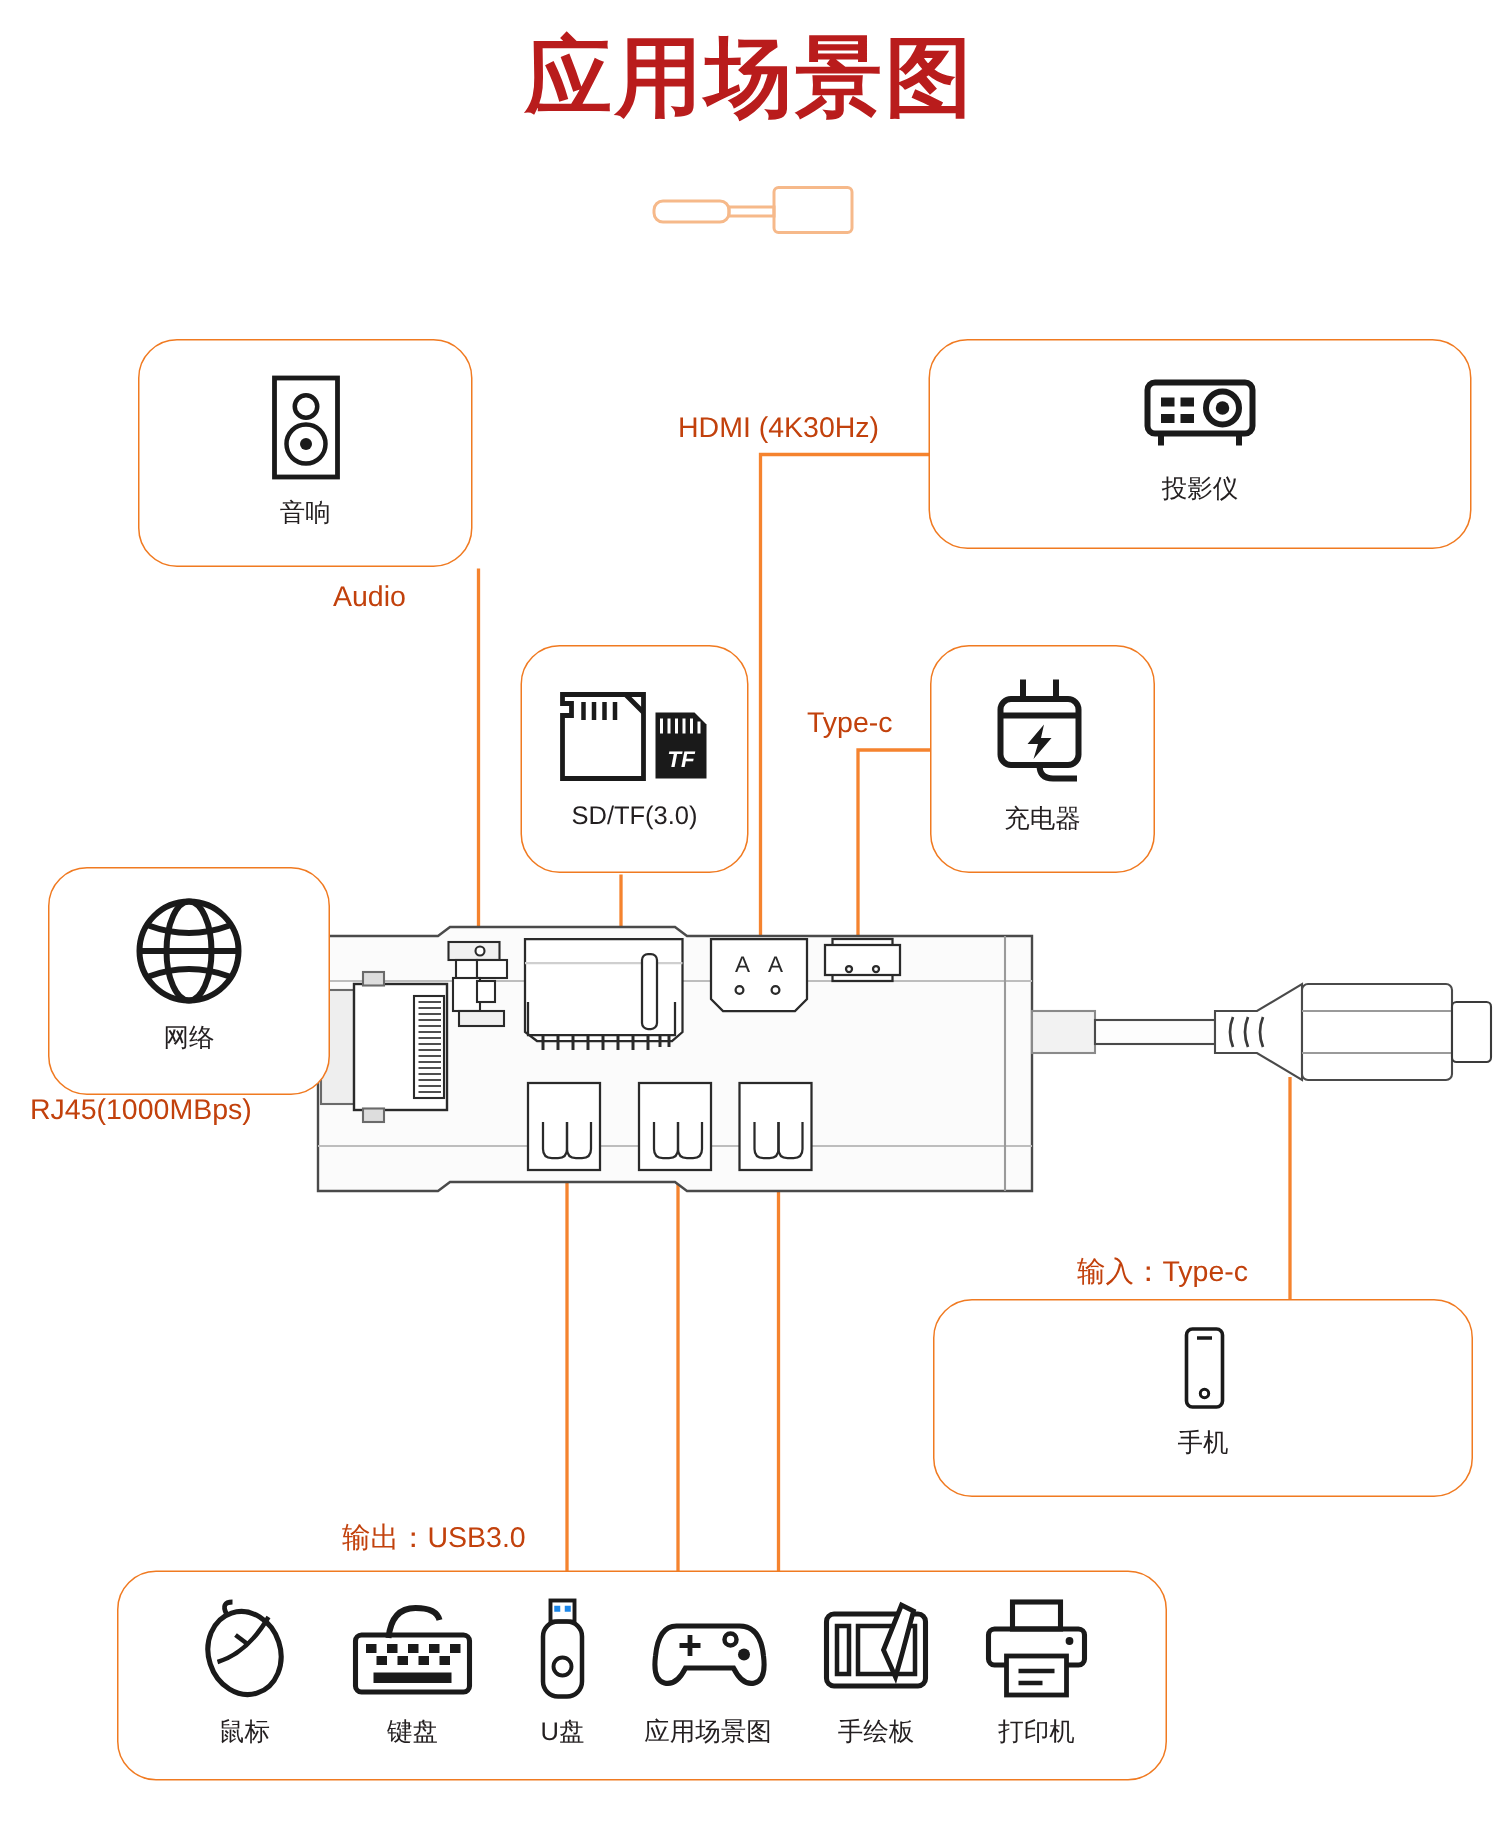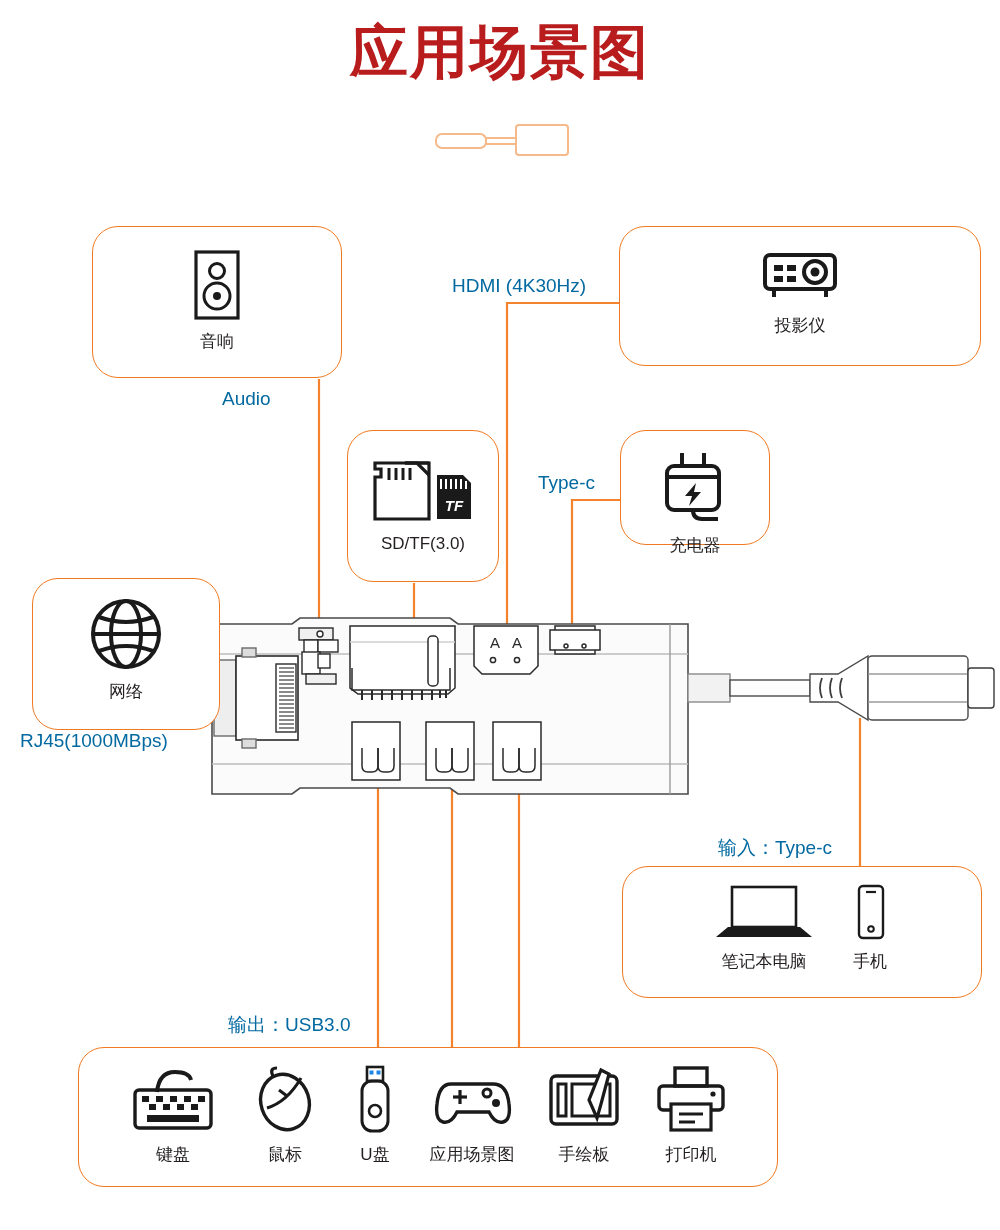--- a/index.html
+++ b/index.html
@@ -28,21 +28,21 @@
     display:flex;flex-direction:column;align-items:center;justify-content:flex-start;
   }
   .cell .ico{display:flex;align-items:center;justify-content:center;}
   .cell .lab{
     margin-top:9px;font-size:17px;color:#231f20;white-space:nowrap;
     font-family:"Liberation Sans","DejaVu Sans",sans-serif;
   }
 
   
   .wlab{
-    position:absolute;color:#0369a1;font-size:19px;white-space:nowrap;
+    position:absolute;color:#c2410c;font-size:19px;white-space:nowrap;
     font-family:"Liberation Sans","DejaVu Sans",sans-serif;
   }
 
   
   #device{position:absolute;left:200px;top:608px;}
 </style>
 </head>
 <body>
 
 <div class="stage">
@@ -193,21 +193,21 @@
       <path d="M236,140 l0,18 q0,6 6,6 l4,0 q6,0 6,-6 l0,-18"></path>
       <path d="M252,140 l0,18 q0,6 6,6 l4,0 q6,0 6,-6 l0,-18"></path>
     </g>
     <g fill="none" stroke="#2a2a2a" stroke-width="1.5">
       <rect x="293" y="114" width="48" height="58" fill="#fff"></rect>
       <path d="M303,140 l0,18 q0,6 6,6 l4,0 q6,0 6,-6 l0,-18"></path>
       <path d="M319,140 l0,18 q0,6 6,6 l4,0 q6,0 6,-6 l0,-18"></path>
     </g>
   </svg>
 
-  <div class="panel" style="left:92px;top:226px;width:250px;height:152px;padding-top:22px;gap:62px;">
+  <div class="panel" style="left:92px;top:226px;width:223px;height:152px;padding-top:22px;gap:62px;">
     <div class="cell">
       <span class="ico">
         <svg width="54" height="72" viewBox="0 0 54 72">
           <rect x="6" y="3" width="42" height="66" fill="none" stroke="#1a1a1a" stroke-width="3.2"></rect>
           <circle cx="27" cy="22" r="7.5" fill="none" stroke="#1a1a1a" stroke-width="3"></circle>
           <circle cx="27" cy="47" r="13" fill="none" stroke="#1a1a1a" stroke-width="3"></circle>
           <circle cx="27" cy="47" r="4" fill="#1a1a1a"></circle>
         </svg>
       </span>
       <span class="lab">音响</span>
@@ -255,21 +255,21 @@
             <line x1="94" y1="26" x2="94" y2="36"></line>
               <line x1="99" y1="28" x2="99" y2="36"></line>
           </g>
           <text x="87" y="58" text-anchor="middle" font-size="15" font-weight="bold" font-style="italic" font-family="Liberation Sans, sans-serif" fill="#ffffff">TF</text>
         </svg>
       </span>
       <span class="lab">SD/TF(3.0)</span>
     </div>
   </div>
 
-  <div class="panel" style="left:620px;top:430px;width:150px;height:115px;padding-top:18px;">
+  <div class="panel" style="left:620px;top:430px;width:150px;height:152px;padding-top:18px;">
     <div class="cell">
       <span class="ico">
         <svg width="78" height="76" viewBox="0 0 78 76">
           <line x1="26" y1="4" x2="26" y2="18" stroke="#1a1a1a" stroke-width="4"></line>
           <line x1="48" y1="4" x2="48" y2="18" stroke="#1a1a1a" stroke-width="4"></line>
           <rect x="11" y="17" width="52" height="44" rx="7" fill="none" stroke="#1a1a1a" stroke-width="4"></rect>
           <line x1="11" y1="28" x2="63" y2="28" stroke="#1a1a1a" stroke-width="4"></line>
           <path d="M40,34 L29,47 L36,47 L33,57 L45,43 L38,43 Z" fill="#1a1a1a"></path>
           <path d="M37,61 q0,9 9,9 l16,0" fill="none" stroke="#1a1a1a" stroke-width="4"></path>
         </svg>
@@ -289,41 +289,43 @@
           <path d="M10,54 q27,-10 54,0" fill="none" stroke="#1a1a1a" stroke-width="4"></path>
         </svg>
       </span>
       <span class="lab">网络</span>
     </div>
   </div>
 
   <div class="panel" style="left:622px;top:866px;width:360px;height:132px;padding-top:16px;gap:36px;">
     <div class="cell">
       <span class="ico">
-        <svg width="100" height="58" viewBox="0 0 100 58">
-          <rect x="18" y="4" width="64" height="40" fill="none" stroke="#1a1a1a" stroke-width="2.6"></rect>
-          <path d="M14,44 L86,44 L98,54 L2,54 Z" fill="#1a1a1a"></path>
-          <path d="M40,54 l20,0 l-3,3 l-14,0 Z" fill="#ffffff"></path>
-        </svg>
-      </span>
-      <span class="lab">笔记本电脑</span>
-    </div>
-    <div class="cell">
-      <span class="ico">
         <svg width="40" height="58" viewBox="0 0 40 58">
           <rect x="9" y="3" width="24" height="52" rx="4" fill="none" stroke="#1a1a1a" stroke-width="2.4"></rect>
           <line x1="16" y1="9" x2="26" y2="9" stroke="#1a1a1a" stroke-width="2.2"></line>
           <circle cx="21" cy="46" r="2.8" fill="none" stroke="#1a1a1a" stroke-width="2"></circle>
         </svg>
       </span>
       <span class="lab">手机</span>
     </div>
   </div>
 
   <div class="panel" style="left:78px;top:1047px;width:700px;height:140px;padding-top:16px;gap:30px;">
+    <div class="cell">
+      <span class="ico">
+        <svg width="72" height="70" viewBox="0 0 72 70">
+          <path d="M24,12 q-4,-8 4,-8" fill="none" stroke="#1a1a1a" stroke-width="3.2"></path>
+          <ellipse cx="36" cy="38" rx="24" ry="28" transform="rotate(-18 36 38)" fill="none" stroke="#1a1a1a" stroke-width="3.4"></ellipse>
+          <path d="M18,44 q20,-6 34,-30" fill="none" stroke="#1a1a1a" stroke-width="3"></path>
+          <line x1="30" y1="26" x2="38" y2="32" stroke="#1a1a1a" stroke-width="3"></line>
+        </svg>
+      </span>
+      <span class="lab">鼠标</span>
+    </div>
+
     <div class="cell">
       <span class="ico">
         <svg width="92" height="70" viewBox="0 0 92 70">
           <path d="M30,28 q2,-20 18,-20 q14,0 16,8" fill="none" stroke="#1a1a1a" stroke-width="4"></path>
           <rect x="8" y="26" width="76" height="38" rx="4" fill="none" stroke="#1a1a1a" stroke-width="3.4"></rect>
           <g fill="#1a1a1a">
             <rect x="15" y="32" width="7" height="6"></rect>
               <rect x="29" y="32" width="7" height="6"></rect>
             <rect x="43" y="32" width="7" height="6"></rect>
               <rect x="57" y="32" width="7" height="6"></rect>
@@ -335,32 +337,20 @@
             <rect x="15" y="40" width="7" height="6" opacity="0"></rect>
             <rect x="20" y="51" width="52" height="7"></rect>
           </g>
         </svg>
       </span>
       <span class="lab">键盘</span>
     </div>
 
     <div class="cell">
       <span class="ico">
-        <svg width="72" height="70" viewBox="0 0 72 70">
-          <path d="M24,12 q-4,-8 4,-8" fill="none" stroke="#1a1a1a" stroke-width="3.2"></path>
-          <ellipse cx="36" cy="38" rx="24" ry="28" transform="rotate(-18 36 38)" fill="none" stroke="#1a1a1a" stroke-width="3.4"></ellipse>
-          <path d="M18,44 q20,-6 34,-30" fill="none" stroke="#1a1a1a" stroke-width="3"></path>
-          <line x1="30" y1="26" x2="38" y2="32" stroke="#1a1a1a" stroke-width="3"></line>
-        </svg>
-      </span>
-      <span class="lab">鼠标</span>
-    </div>
-
-    <div class="cell">
-      <span class="ico">
         <svg width="48" height="70" viewBox="0 0 48 70">
           <rect x="16" y="3" width="16" height="14" fill="none" stroke="#1a1a1a" stroke-width="2.6"></rect>
           <rect x="18.5" y="6.5" width="4" height="4" fill="#1c86e8"></rect>
           <rect x="25.5" y="6.5" width="4" height="4" fill="#1c86e8"></rect>
           <rect x="11" y="17" width="26" height="50" rx="10" fill="none" stroke="#1a1a1a" stroke-width="3"></rect>
           <circle cx="24" cy="47" r="6" fill="none" stroke="#1a1a1a" stroke-width="2.6"></circle>
         </svg>
       </span>
       <span class="lab">U盘</span>
     </div>

